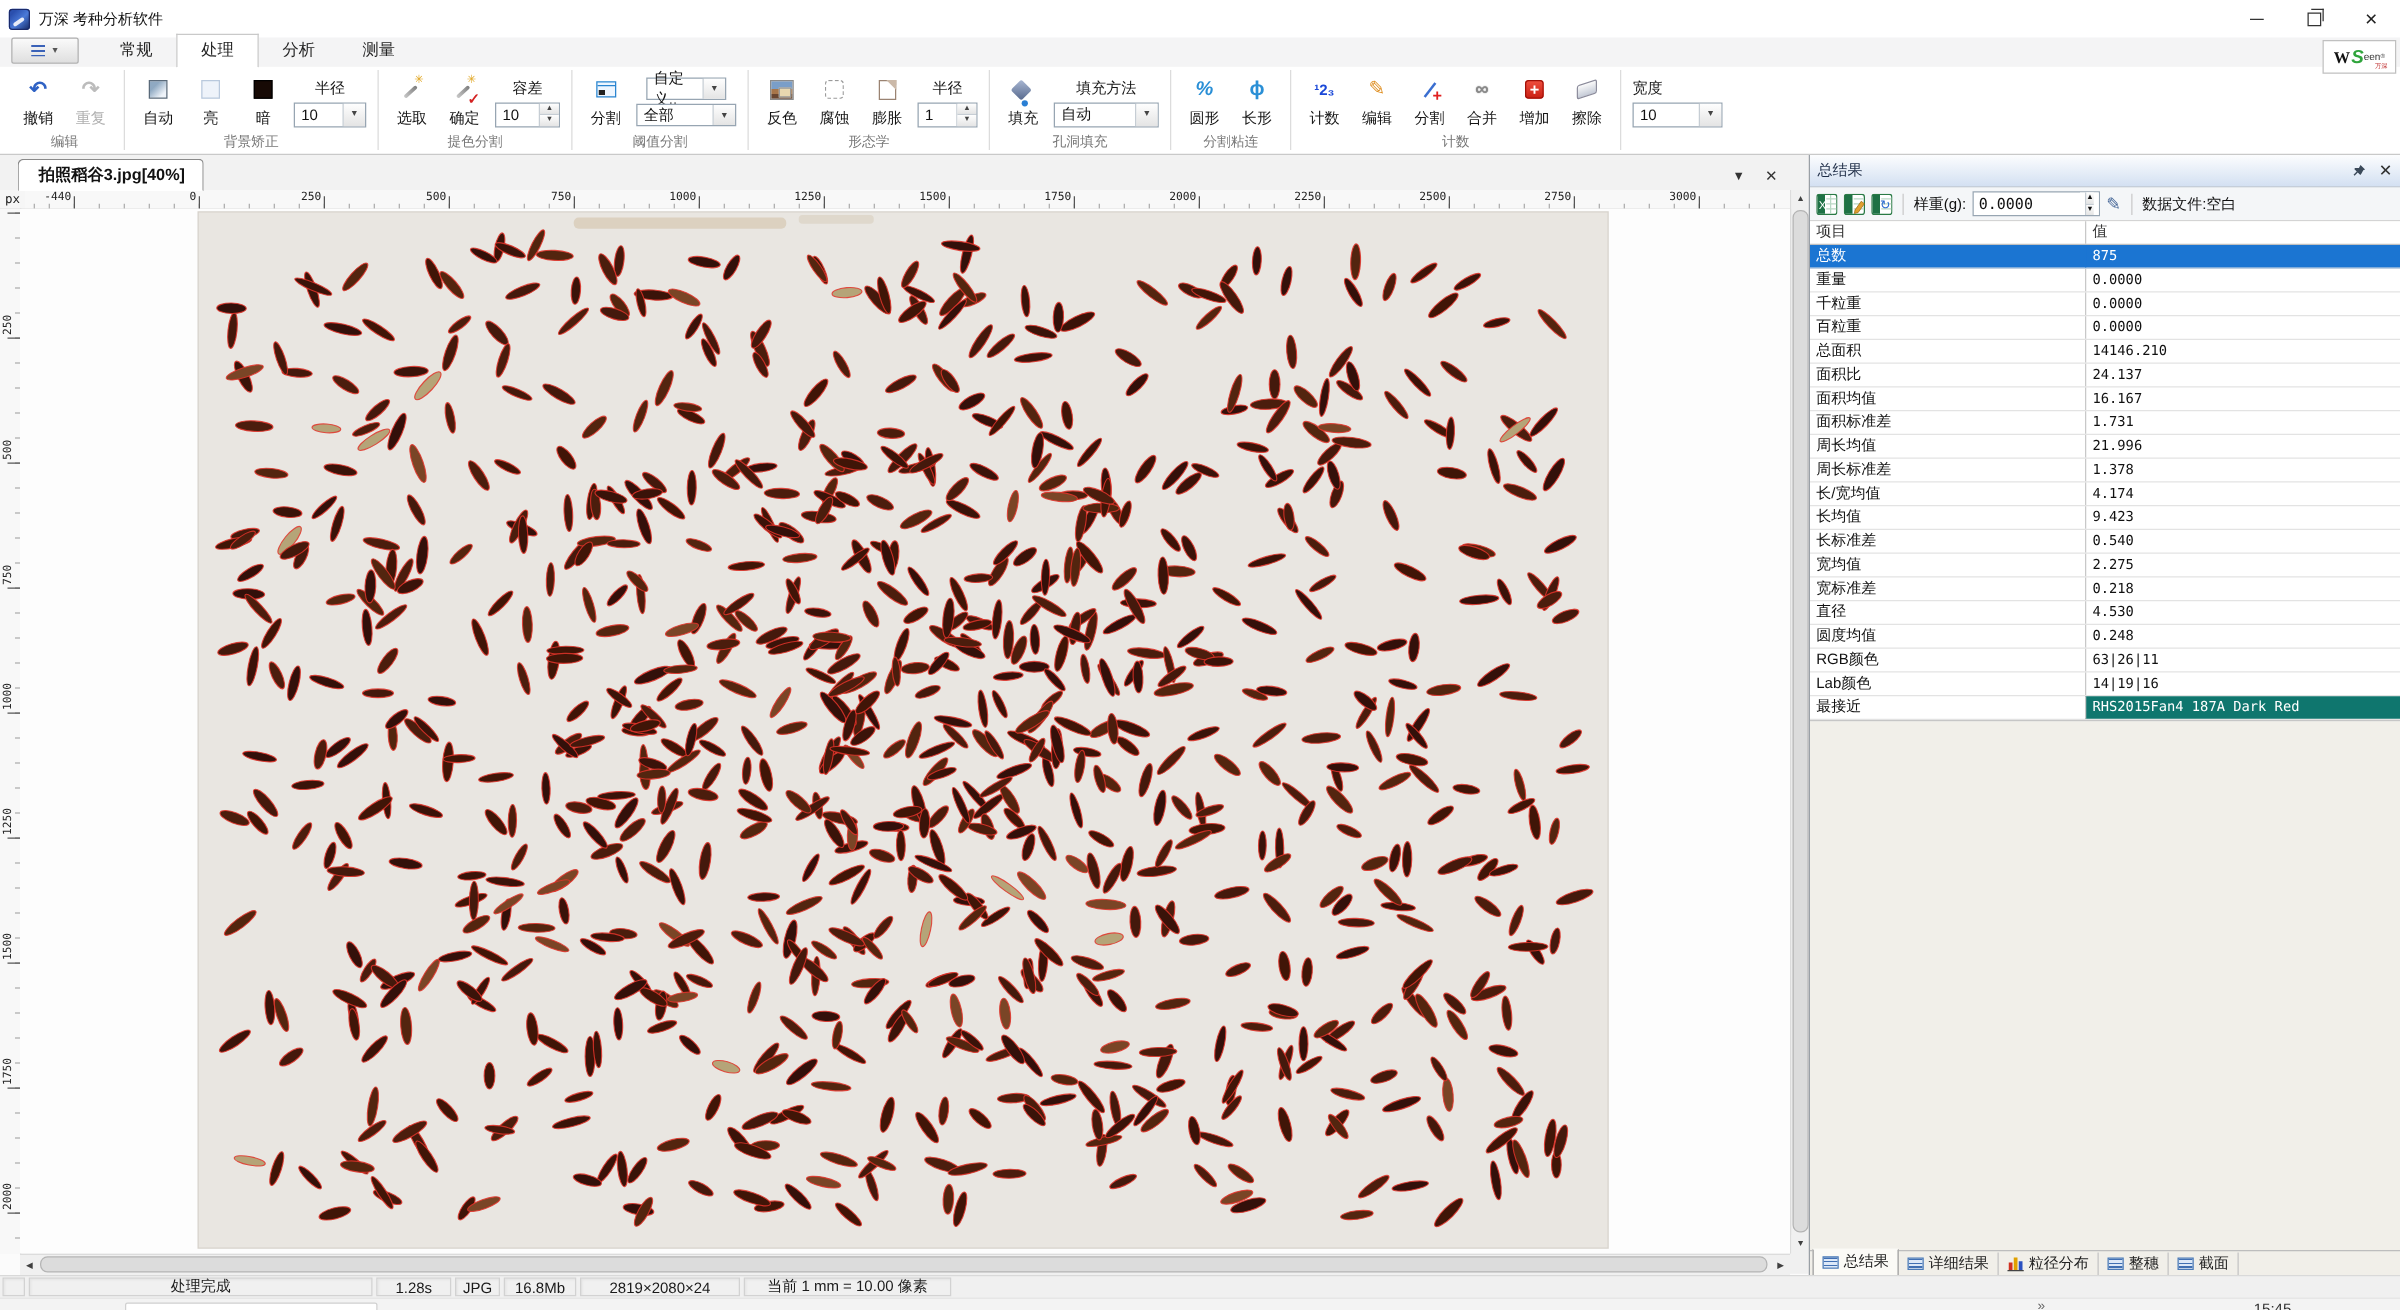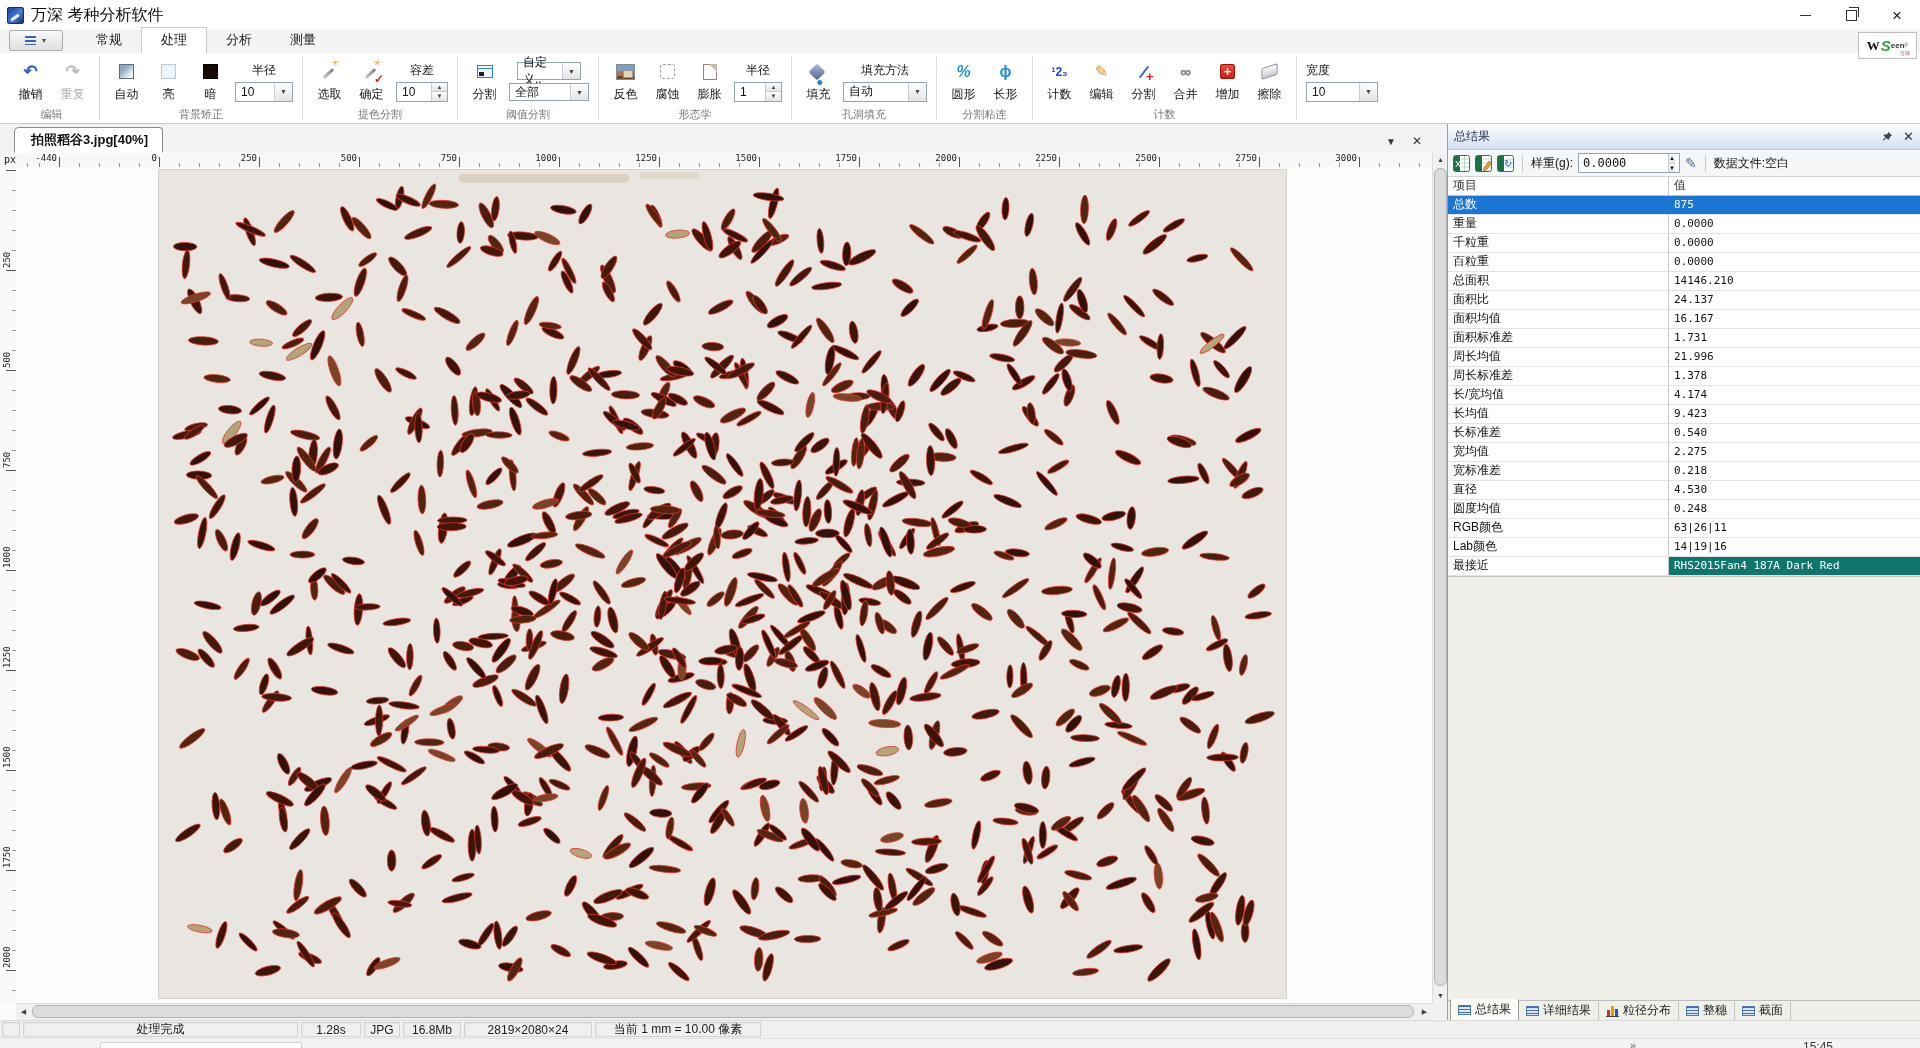--- a/index.html
+++ b/index.html
@@ -5,39 +5,39 @@
   html,body{margin:0;padding:0;width:1920px;height:1048px;overflow:hidden;
     font-family:"Liberation Sans",sans-serif;background:#fff;position:relative;
     -webkit-font-smoothing:antialiased;}
   .abs{position:absolute;}
   
   #titlebar{left:0;top:0;width:1920px;height:30px;background:#fff;display:flex;align-items:center;}
   .appicon{width:17px;height:17px;margin-left:7px;border-radius:3px;
     background:linear-gradient(135deg,#2a4fae 20%,#4a7ad8 55%,#12245e 100%);
     box-shadow:inset 0 0 0 1px #1a2a6a;position:relative;}
   .appicon::after{content:"";position:absolute;left:3px;top:9px;width:10px;height:3px;background:#e8ecf8;transform:rotate(-35deg);border-radius:2px;}
-  .apptitle{font-size:16px;color:#111;margin-left:7px;}
+  .apptitle{font-size:12px;color:#111;margin-left:7px;}
   .wbtns{margin-left:auto;display:flex;height:30px;}
   .wbtn{width:46px;height:30px;display:flex;align-items:center;justify-content:center;color:#333;}
   .min-glyph{width:11px;height:1px;background:#333;display:block;}
   .restore-glyph{width:9px;height:9px;border:1px solid #333;position:relative;display:block;}
   .restore-glyph::before{content:"";position:absolute;left:2px;top:-4px;width:9px;height:9px;border:1px solid #333;border-left:none;border-bottom:none;}
   .close-glyph{font-size:17px;line-height:1;color:#222;}
   
   #ribbontabs{left:0;top:30px;width:1920px;height:23px;background:#f4f4f5;display:flex;align-items:flex-end;border-bottom:1px solid #d2d2d2;}
   .appmenu{width:52px;height:19px;margin:0 14px 2px 9px;background:linear-gradient(#fafafa,#dfdfdf);border:1px solid #aeaeae;border-radius:2px;display:flex;align-items:center;justify-content:center;gap:5px;}
   .appmenu .bars{width:11px;height:9px;background:repeating-linear-gradient(#3a62b8 0 2px,transparent 2px 4px);} 
   .appmenu .dd{font-size:7px;color:#555;}
   .mtab{padding:3px 19px 4px;font-size:13px;color:#222;position:relative;}
   .mtab.active{background:#fff;border:1px solid #c9c9c9;border-bottom:1px solid #fff;margin-bottom:-1px;z-index:3;}
   
   #logo{right:3px;top:32px;width:57px;height:25px;border:1px solid #c0c0c0;background:#fff;z-index:5;display:flex;align-items:center;justify-content:center;line-height:1;}
   #logo .w{font-weight:bold;font-size:13px;color:#111;font-family:"Liberation Serif",serif;}
   #logo .s{font-weight:bold;font-size:15px;color:#2fa43c;font-style:italic;margin-left:1px;}
-  #logo .een{font-size:8px;color:#333;font-weight:bold;}
+  #logo .een{font-size:8px;color:#333;font-weight:normal;}
   #logo .reg{font-size:5px;color:#555;vertical-align:top;}
   #logo .sub{font-size:5px;color:#c03030;position:absolute;right:6px;bottom:2px;}
   
   #ribbon{left:0;top:53px;width:1920px;height:70px;background:#fff;border-bottom:1px solid #c9c9c9;display:flex;align-items:stretch;padding-left:4px;}
   .rgroup{display:flex;flex-direction:column;padding:3px 7px 0;}
   .rrow{display:flex;align-items:center;gap:3px;flex:1;}
   .gcap{height:16px;line-height:14px;font-size:11px;color:#777;text-align:center;}
   .gsep{width:1px;background:#dcdcdc;margin:3px 0 3px;}
   .rbtn{display:flex;flex-direction:column;align-items:center;justify-content:flex-end;min-width:33px;gap:3px;padding:1px 3px;}
   .rbtn .rlbl{font-size:12px;color:#151515;white-space:nowrap;}

